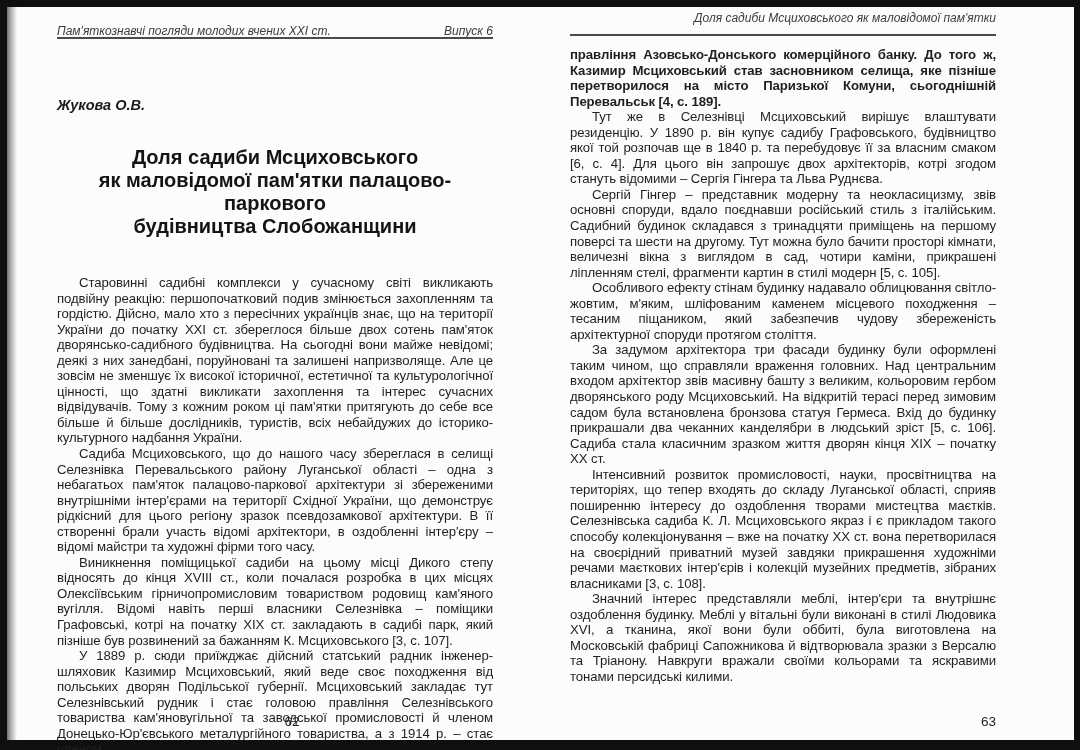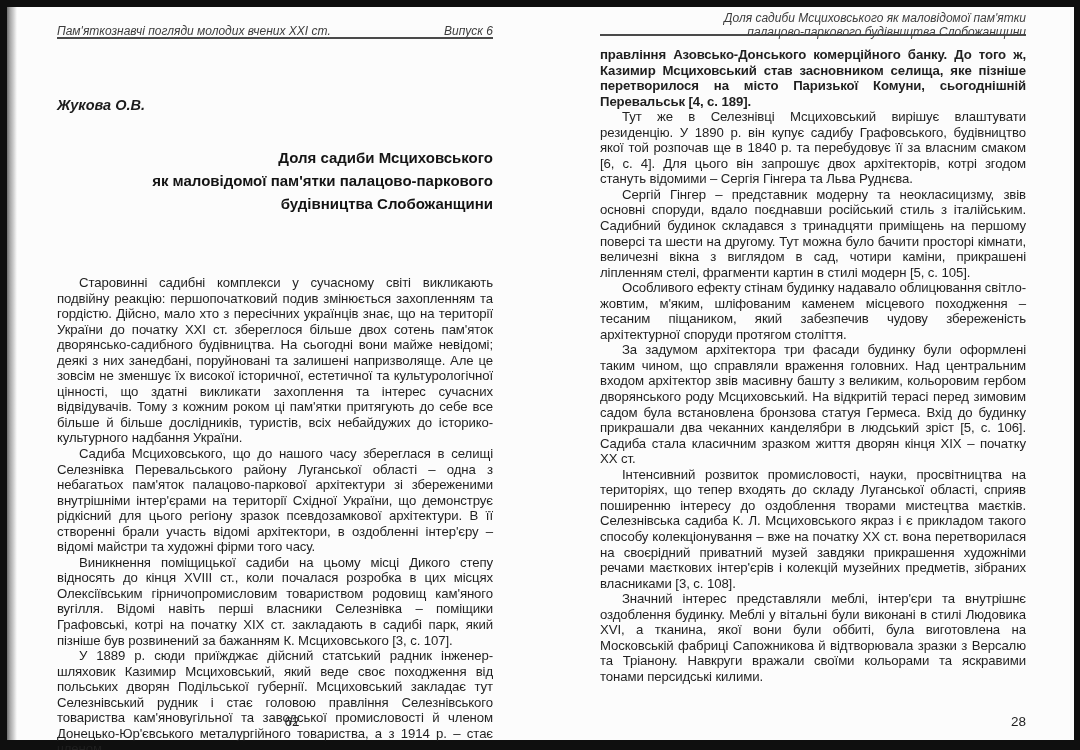--- a/index.html
+++ b/index.html
@@ -24,21 +24,21 @@
     left: 0; top: 0; bottom: 0;
     width: 10px;
     background: linear-gradient(90deg, #6e6e6e 0, #a6a6a6 30%, #cfcfcf 65%, #fcfcfc 100%);
   }
   .col {
     position: absolute;
     top: 0;
     height: 100%;
   }
   .col-left  { left: 50px;  width: 436px; }
-  .col-right { left: 593px; width: 426px; }
+  .col-right { left: 563px; width: 426px; }
 
   .running-header {
     position: absolute;
     left: 0; right: 0;
     font-style: italic;
     font-size: 12px;
     line-height: 14px;
     color: #3c3c3c;
   }
   .rh-left { top: 17px; display: flex; justify-content: space-between; align-items: flex-end; }
@@ -60,23 +60,23 @@
     font-weight: bold;
     font-style: italic;
     font-size: 14.5px;
     color: #1c1c1c;
   }
   .article-title {
     position: absolute;
     top: 139px;
     left: 0; right: 0;
     margin: 0;
-    text-align: right;
+    text-align: center;
     font-weight: bold;
-    font-size: 15px;
+    font-size: 20px;
     line-height: 23px;
     color: #141414;
   }
   .body-text {
     position: absolute;
     left: 0; right: 0;
     font-size: 13.2px;
     line-height: 15.55px;
     letter-spacing: -0.1px;
     text-align: justify;
@@ -124,29 +124,28 @@
       <p>Виникнення поміщицької садиби на цьому місці Дикого степу відносять до кінця XVIII ст., коли почалася розробка в цих місцях Олексіївським гірничопромисловим товариством родовищ кам'яного вугілля. Відомі навіть перші власники Селезнівка – поміщики Графовські, котрі на початку XIX ст. закладають в садибі парк, який пізніше був розвинений за бажанням К. Мсциховського [3, с. 107].</p>
       <p>У 1889 р. сюди приїжджає дійсний статський радник інженер-шляховик Казимир Мсциховський, який веде своє походження від польських дворян Подільської губернії. Мсциховський закладає тут Селезнівський рудник і стає головою правління Селезнівського товариства кам'яновугільної та заводської промисловості й членом Донецько-Юр'євського металургійного товариства, а з 1914 р. – стає членом</p>
     </div>
 
     <div class="page-number pn-left">62</div>
   </div>
 
   <div class="col col-right">
     <div class="running-header rh-right">
       <span>Доля садиби Мсциховського як маловідомої пам'ятки</span><br>
-      <span>палацово-паркового будівництва Слобожанщини</span>
     </div>
     <div class="header-rule rule-right"></div>
 
     <div class="body-text bt-right">
       <p class="continuation">правління Азовсько-Донського комерційного банку. До того ж, Казимир Мсциховський став засновником селища, яке пізніше перетворилося на місто Паризької Комуни, сьогоднішній Перевальськ [4, с. 189].</p>
       <p>Тут же в Селезнівці Мсциховський вирішує влаштувати резиденцію. У 1890 р. він купує садибу Графовського, будівництво якої той розпочав ще в 1840 р. та перебудовує її за власним смаком [6, с. 4]. Для цього він запрошує двох архітекторів, котрі згодом стануть відомими – Сергія Гінгера та Льва Руднєва.</p>
       <p>Сергій Гінгер – представник модерну та неокласицизму, звів основні споруди, вдало поєднавши російський стиль з італійським. Садибний будинок складався з тринадцяти приміщень на першому поверсі та шести на другому. Тут можна було бачити просторі кімнати, величезні вікна з виглядом в сад, чотири каміни, прикрашені ліпленням стелі, фрагменти картин в стилі модерн [5, с. 105].</p>
       <p>Особливого ефекту стінам будинку надавало облицювання світло-жовтим, м'яким, шліфованим каменем місцевого походження – тесаним піщаником, який забезпечив чудову збереженість архітектурної споруди протягом століття.</p>
       <p>За задумом архітектора три фасади будинку були оформлені таким чином, що справляли враження головних. Над центральним входом архітектор звів масивну башту з великим, кольоровим гербом дворянського роду Мсциховський. На відкритій терасі перед зимовим садом була встановлена бронзова статуя Гермеса. Вхід до будинку прикрашали два чеканних канделябри в людський зріст [5, с. 106]. Садиба стала класичним зразком життя дворян кінця XIX – початку XX ст.</p>
       <p>Інтенсивний розвиток промисловості, науки, просвітництва на територіях, що тепер входять до складу Луганської області, сприяв поширенню інтересу до оздоблення творами мистецтва маєтків. Селезнівська садиба К. Л. Мсциховського якраз і є прикладом такого способу колекціонування – вже на початку XX ст. вона перетворилася на своєрідний приватний музей завдяки прикрашення художніми речами маєткових інтер'єрів і колекцій музейних предметів, зібраних власниками [3, с. 108].</p>
       <p>Значний інтерес представляли меблі, інтер'єри та внутрішнє оздоблення будинку. Меблі у вітальні були виконані в стилі Людовика XVI, а тканина, якої вони були оббиті, була виготовлена на Московській фабриці Сапожникова й відтворювала зразки з Версалю та Тріанону. Навкруги вражали своїми кольорами та яскравими тонами персидські килими.</p>
     </div>
 
-    <div class="page-number pn-right">28</div>
+    <div class="page-number pn-right">63</div>
   </div>
 </div>
 
 </body></html>

